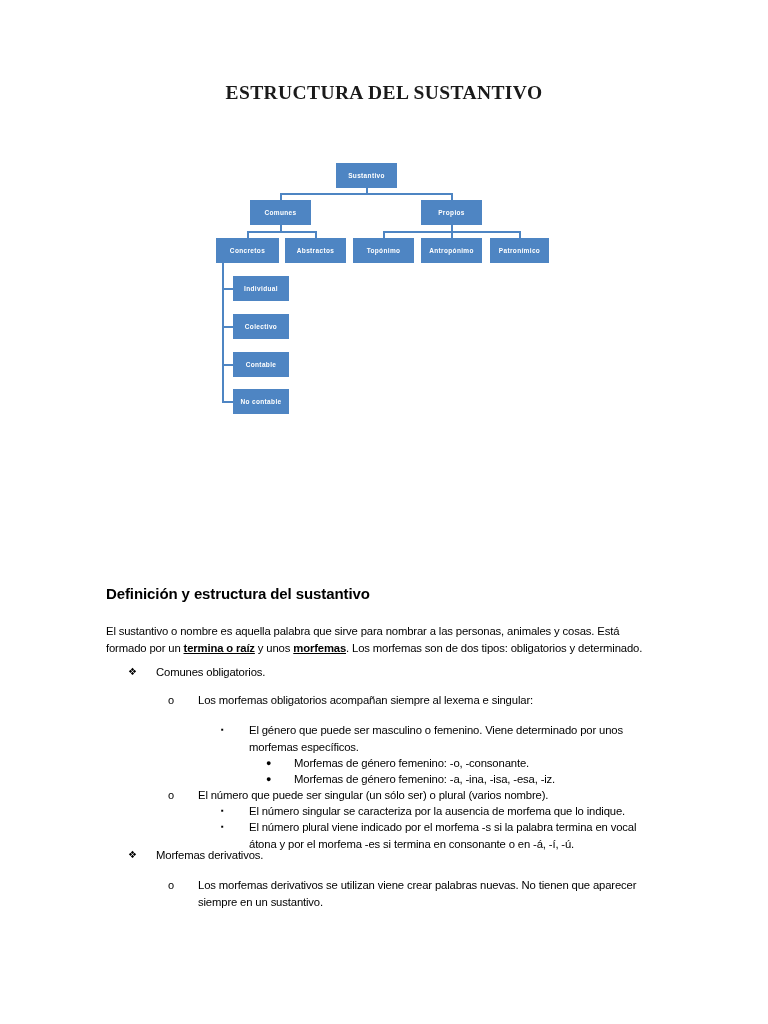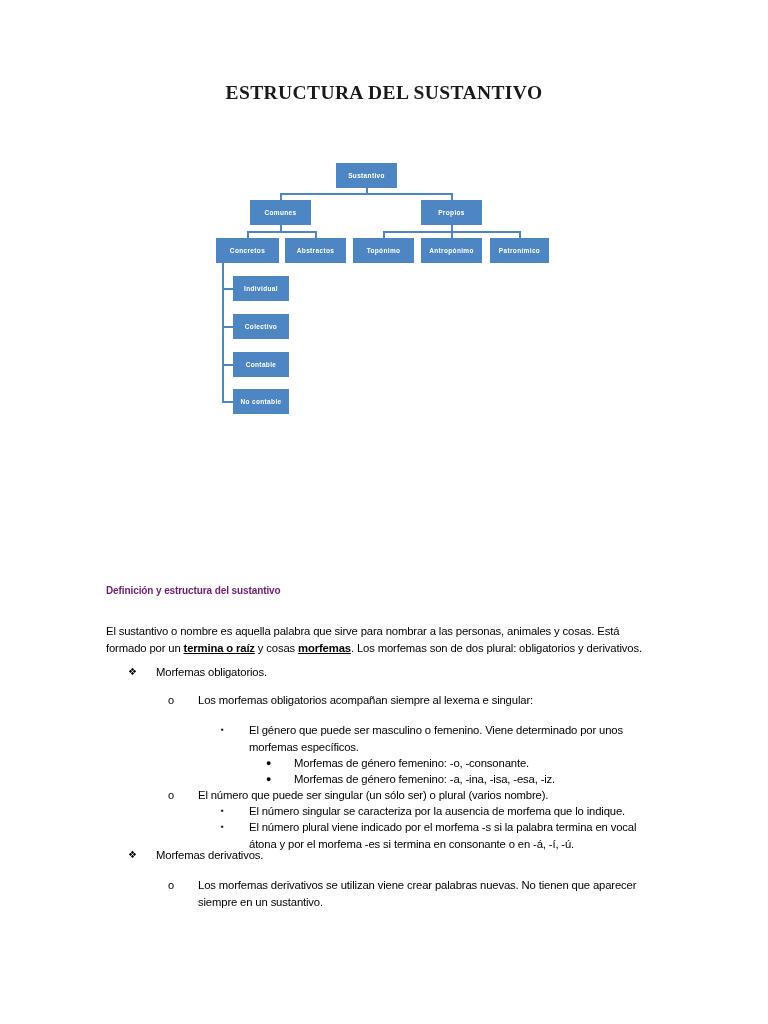--- a/index.html
+++ b/index.html
@@ -61,24 +61,24 @@
     background: #4E85C3;
   }
   .conn.v { width: 1.5px; }
   .conn.h { height: 1.5px; }
 
   
   .section-head {
     position: absolute;
     left: 106px;
     top: 585px;
-    font-size: 10px;
+    font-size: 15px;
     font-weight: bold;
     letter-spacing: -0.1px;
-    color: #701a75;
+    color: #000000;
   }
   .para {
     position: absolute;
     left: 106px;
     top: 612px;
     width: 556px;
     font-size: 11.3px;
     line-height: 16.5px;
     letter-spacing: -0.15px;
     text-align: left;
@@ -160,27 +160,27 @@
     <div class="node" style="left:421px; top:238px; width:61px; height:25px;">Antropónimo</div>
     <div class="node" style="left:490px; top:238px; width:59px; height:25px;">Patronímico</div>
     <div class="node" style="left:233px; top:276px; width:56px; height:25px;">Individual</div>
     <div class="node" style="left:233px; top:314px; width:56px; height:25px;">Colectivo</div>
     <div class="node" style="left:233px; top:352px; width:56px; height:25px;">Contable</div>
     <div class="node" style="left:233px; top:389px; width:56px; height:25px;">No contable</div>
   </div>
 
   <div class="section-head">Definición y estructura del sustantivo</div>
 
-  <p class="para"><span>El sustantivo o nombre es aquella palabra que sirve para nombrar a las personas, animales y cosas. Está formado por un </span><b>termina o raíz</b><span> y cosas </span><b>morfemas</b><span>. Los morfemas son de dos plural: obligatorios y derivativos.</span></p>
+  <p class="para"><span>El sustantivo o nombre es aquella palabra que sirve para nombrar a las personas, animales y cosas. Está formado por un </span><b>termina o raíz</b><span> y unos </span><b>morfemas</b><span>. Los morfemas son de dos tipos: obligatorios y determinado.</span></p>
 
   <div class="list">
 
     <div class="li lvl1" style="left:128px; top:664px; width:534px;">
       <span class="bul">❖</span>
-      <span class="txt">Morfemas obligatorios.</span>
+      <span class="txt">Comunes obligatorios.</span>
     </div>
 
     <div class="li lvl2" style="left:168px; top:692px; width:494px;">
       <span class="bul">o</span>
       <span class="txt">Los morfemas obligatorios acompañan siempre al lexema e singular:</span>
     </div>
 
     <div class="li lvl3" style="left:221px; top:722px; width:441px;">
       <span class="bul">▪</span>
       <span class="txt">El género que puede ser masculino o femenino. Viene determinado por unos morfemas específicos.</span>

